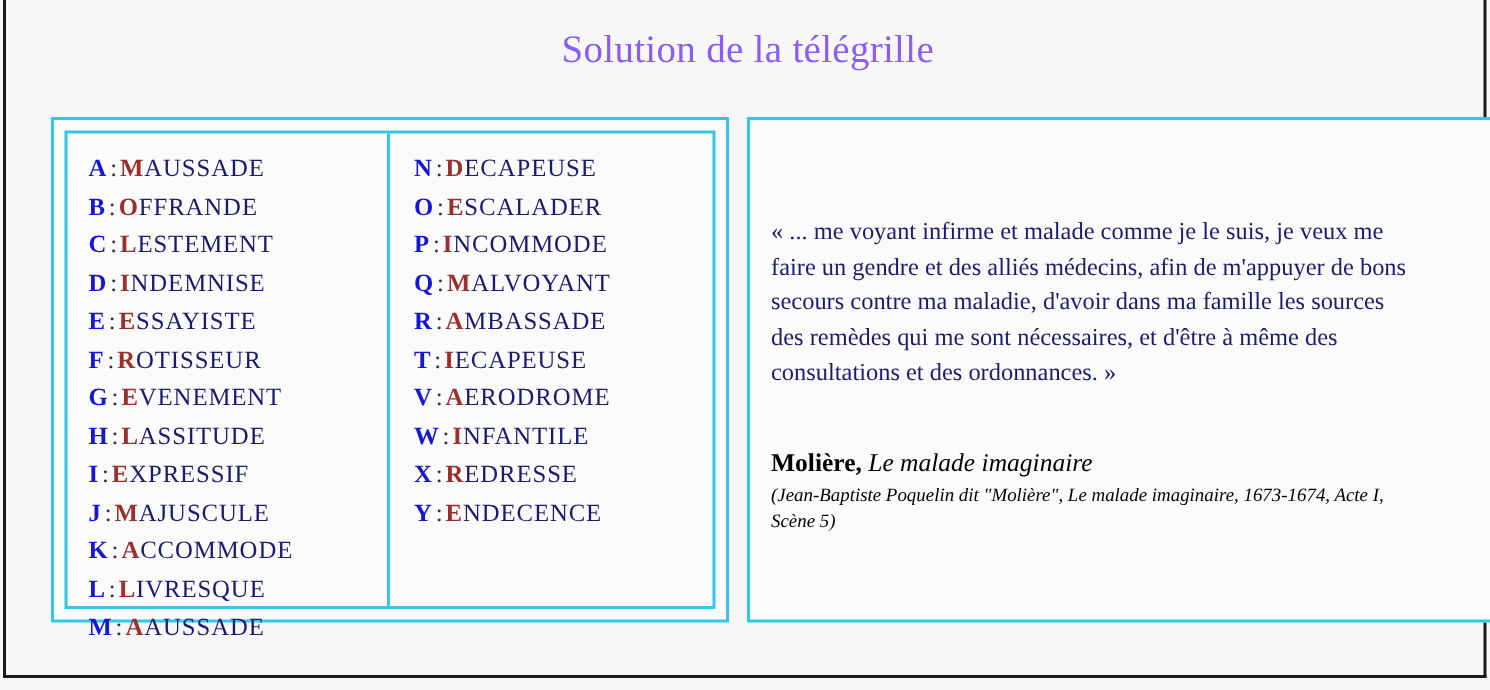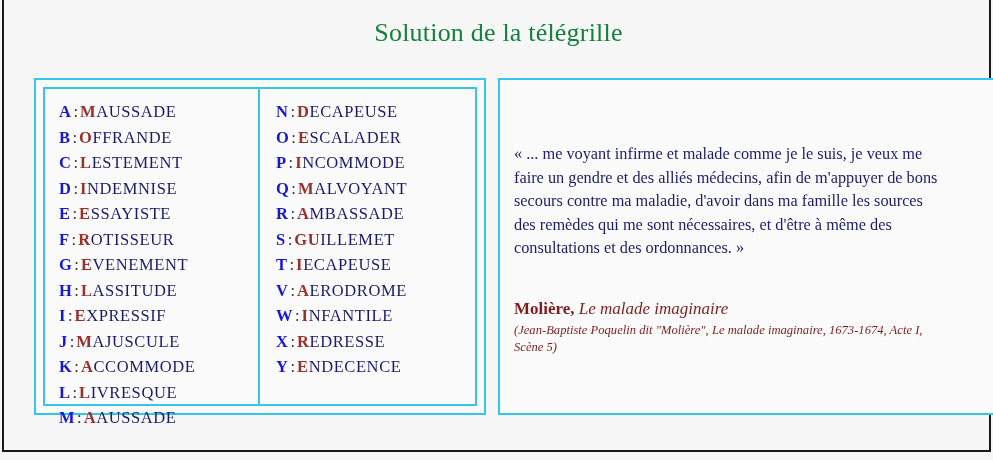--- a/index.html
+++ b/index.html
@@ -27,21 +27,21 @@
     box-sizing: border-box;
     background: #f7f7f7;
   }
 
   #title {
     position: absolute;
     left: 0;
     top: 18px;
     width: 989px;
     text-align: center;
-    color: #15803d;
+    color: #8b5cf6;
     font-size: 26px;
     font-family: "Liberation Serif", "DejaVu Serif", serif;
     letter-spacing: 0.2px;
   }
 
   
   #solutions-panel {
     position: absolute;
     left: 30px;
     top: 78px;
@@ -113,21 +113,21 @@
     font-size: 16.3px;
     line-height: 23.5px;
     text-align: left;
     font-family: "Liberation Serif", "DejaVu Serif", serif;
   }
   #attribution {
     position: absolute;
     left: 14px;
     top: 218px;
     width: 440px;
-    color: #7f1d1d;
+    color: #000000;
     font-family: "Liberation Serif", "DejaVu Serif", serif;
   }
   #attr-line1 {
     font-size: 17px;
     line-height: 22px;
   }
   #attr-author {
     font-weight: bold;
   }
   #attr-work {
@@ -163,21 +163,20 @@
           <div class="sol-row"><span class="sol-key">K</span><span class="sol-colon">:</span><span class="sol-head">A</span><span class="sol-tail">CCOMMODE</span></div>
           <div class="sol-row"><span class="sol-key">L</span><span class="sol-colon">:</span><span class="sol-head">L</span><span class="sol-tail">IVRESQUE</span></div>
           <div class="sol-row"><span class="sol-key">M</span><span class="sol-colon">:</span><span class="sol-head">A</span><span class="sol-tail">AUSSADE</span></div>
         </div>
       <div class="sol-col col2">
           <div class="sol-row"><span class="sol-key">N</span><span class="sol-colon">:</span><span class="sol-head">D</span><span class="sol-tail">ECAPEUSE</span></div>
           <div class="sol-row"><span class="sol-key">O</span><span class="sol-colon">:</span><span class="sol-head">E</span><span class="sol-tail">SCALADER</span></div>
           <div class="sol-row"><span class="sol-key">P</span><span class="sol-colon">:</span><span class="sol-head">I</span><span class="sol-tail">NCOMMODE</span></div>
           <div class="sol-row"><span class="sol-key">Q</span><span class="sol-colon">:</span><span class="sol-head">M</span><span class="sol-tail">ALVOYANT</span></div>
           <div class="sol-row"><span class="sol-key">R</span><span class="sol-colon">:</span><span class="sol-head">A</span><span class="sol-tail">MBASSADE</span></div>
-          <div class="sol-row"><span class="sol-key">S</span><span class="sol-colon">:</span><span class="sol-head">GU</span><span class="sol-tail">ILLEMET</span></div>
           <div class="sol-row"><span class="sol-key">T</span><span class="sol-colon">:</span><span class="sol-head">I</span><span class="sol-tail">ECAPEUSE</span></div>
           <div class="sol-row"><span class="sol-key">V</span><span class="sol-colon">:</span><span class="sol-head">A</span><span class="sol-tail">ERODROME</span></div>
           <div class="sol-row"><span class="sol-key">W</span><span class="sol-colon">:</span><span class="sol-head">I</span><span class="sol-tail">NFANTILE</span></div>
           <div class="sol-row"><span class="sol-key">X</span><span class="sol-colon">:</span><span class="sol-head">R</span><span class="sol-tail">EDRESSE</span></div>
           <div class="sol-row"><span class="sol-key">Y</span><span class="sol-colon">:</span><span class="sol-head">E</span><span class="sol-tail">NDECENCE</span></div>
         </div>
     </div>
   </div>
 
   <div id="quote-panel">

